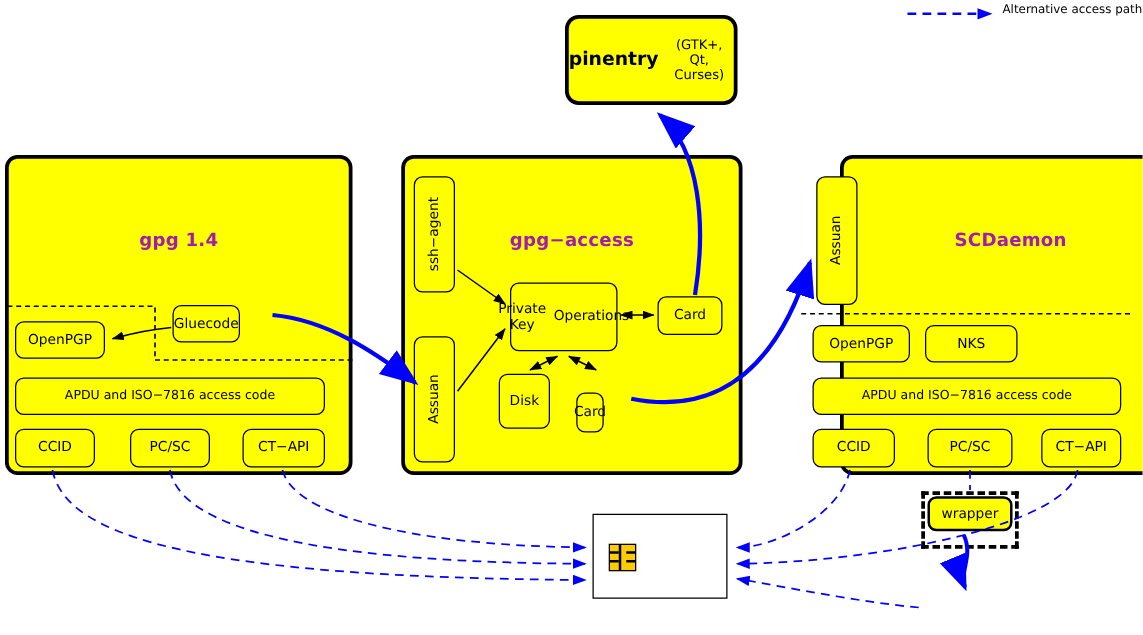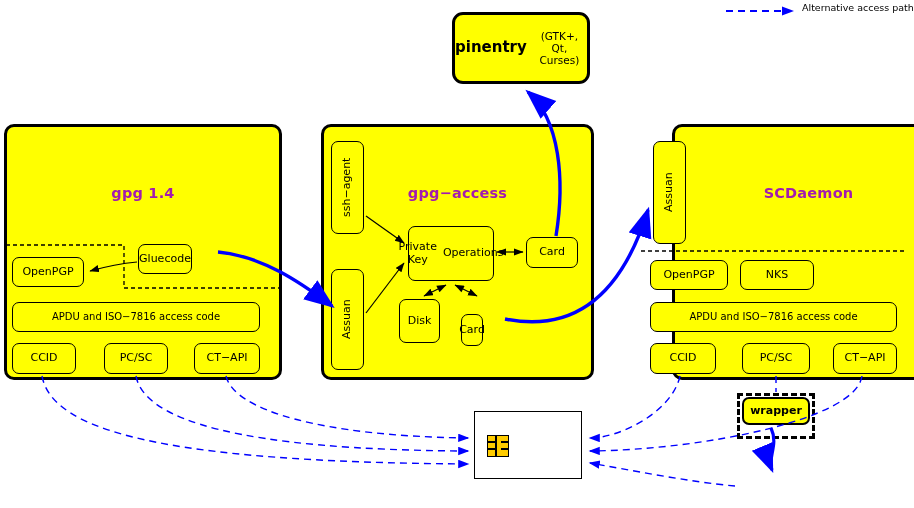--- a/index.html
+++ b/index.html
@@ -56,21 +56,21 @@
     position:absolute;left:12px;top:23px;width:22px;height:22px;
     background:#ffcc00;border:1px solid #000;box-sizing:border-box;
   }
   #chip i{position:absolute;background:#000;display:block;}
 
   
   #wrapbox{
     position:absolute;left:737px;top:393px;width:78px;height:46px;
     border:3px dashed #000;box-sizing:border-box;background:transparent;
   }
-  #wrapper{left:742px;top:397px;width:68px;height:28px;border:2px solid #000;font-weight:bold;}
+  #wrapper{left:742px;top:397px;width:68px;height:28px;border:2px solid #000;}
   #pcsd{left:737px;top:473px;width:76px;height:29px;border:2px solid #000;}
 
   
   #legend{position:absolute;left:724px;top:0px;width:190px;height:56px;}
   .leg-row{position:absolute;left:0;width:190px;height:18px;}
   .leg-txt{position:absolute;left:78px;top:0;font-size:9.5px;color:#000;white-space:nowrap;}
 
   .dashed-region{position:absolute;border:0;box-sizing:border-box;}
 </style>
 </head>

